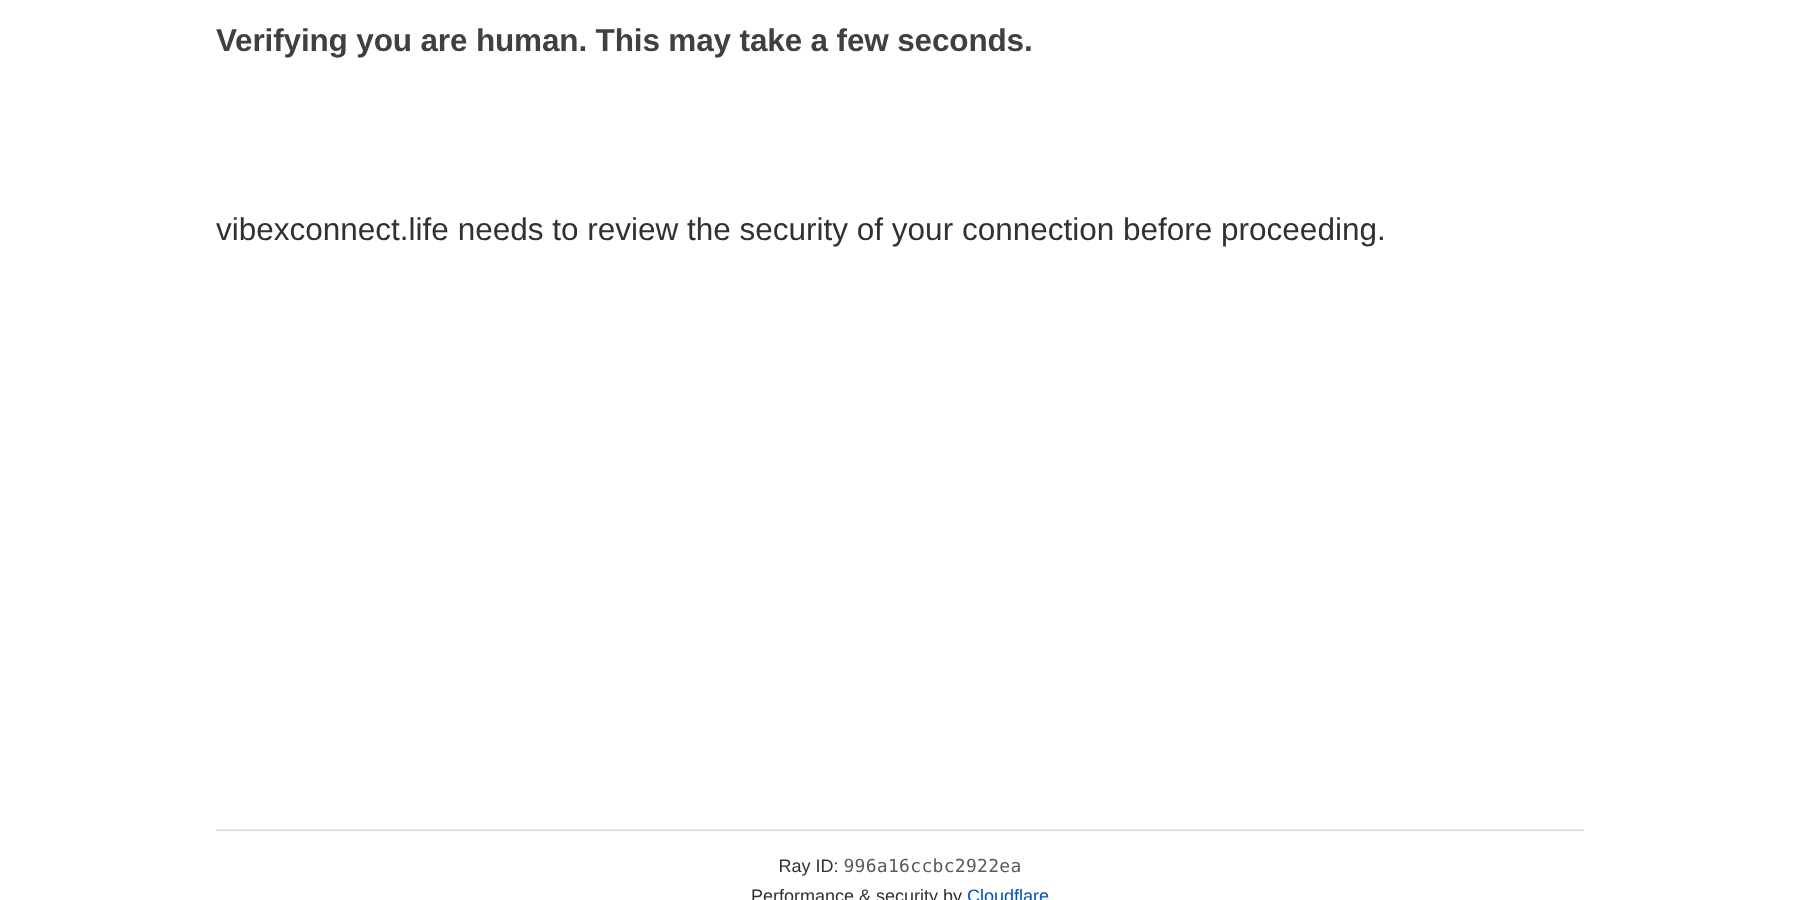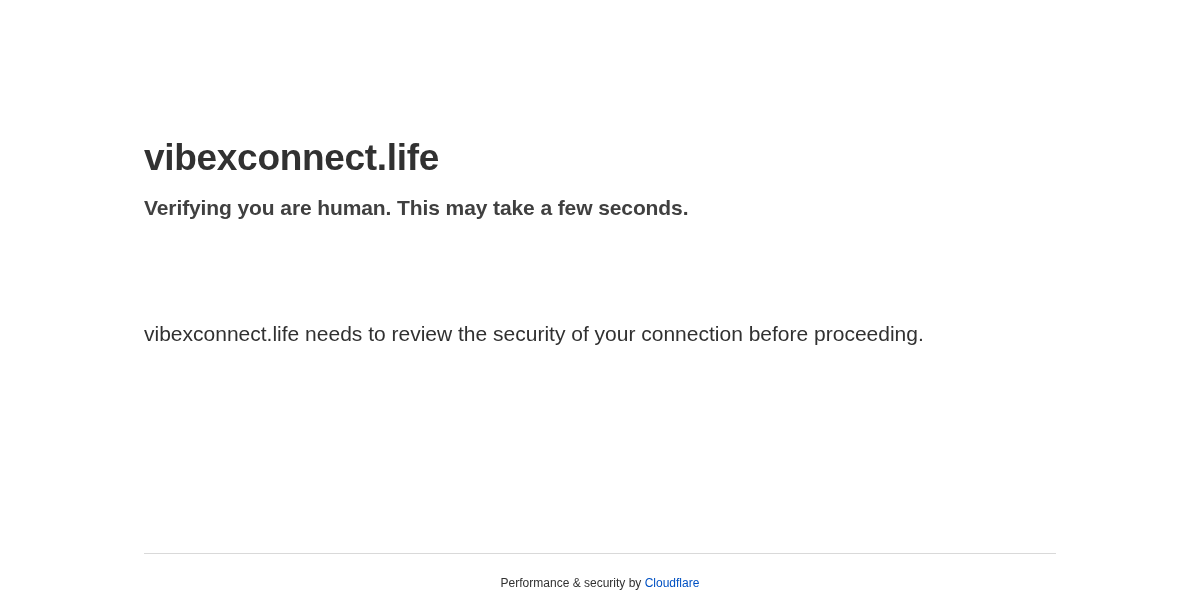--- a/index.html
+++ b/index.html
@@ -87,24 +87,27 @@
   .perf-link {
     color: #0051c3;
     text-decoration: none;
   }
 </style>
 </head>
 <body>
 
 <div class="page">
   <div class="content">
-    <h1 class="domain-title">vibexconnect.life</h1>
     <h2 class="verify-line">Verifying you are human. This may take a few seconds.</h2>
     <div class="challenge-area"></div>
     <p class="body-text">vibexconnect.life needs to review the security of your connection before proceeding.</p>
   </div>
 
   <div class="footer">
+    <div class="ray-line">
+      <span class="ray-label">Ray ID:</span>
+      <span class="ray-id">996a16ccbc2922ea</span>
+    </div>
     <div class="perf-line">
       <span>Performance &amp; security by </span><a class="perf-link" href="#">Cloudflare</a>
     </div>
   </div>
 </div>
 
 </body></html>

